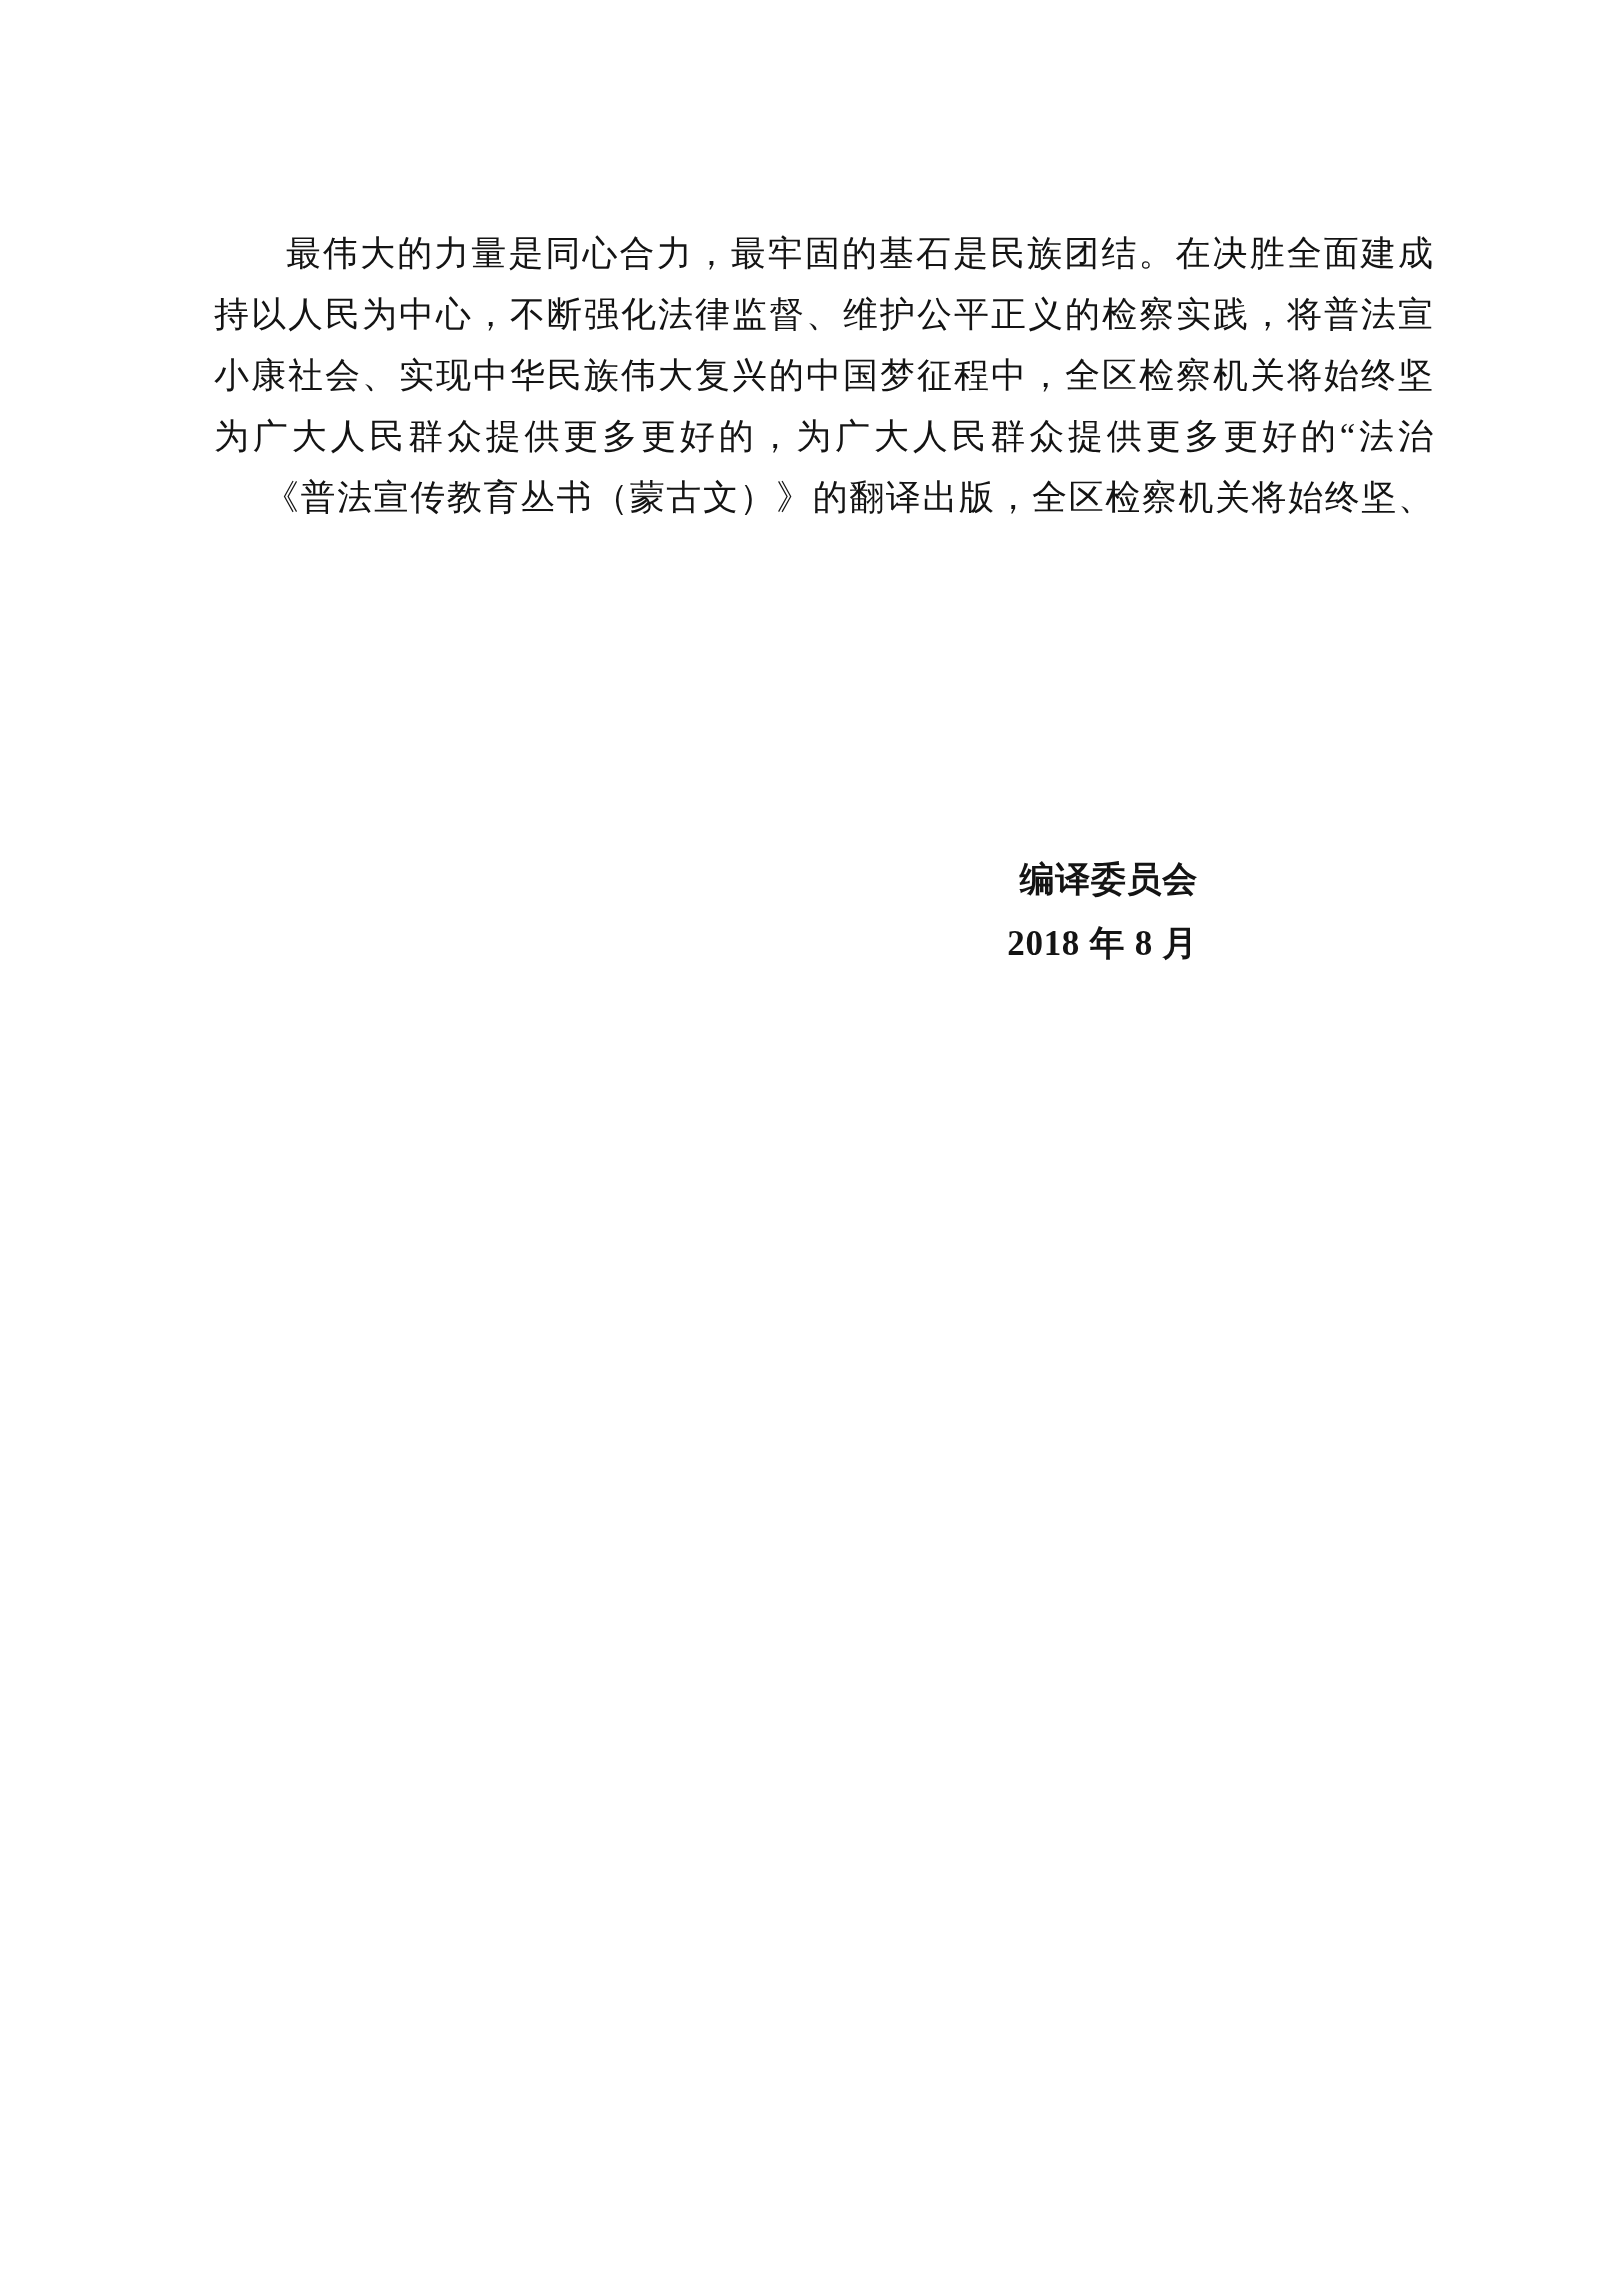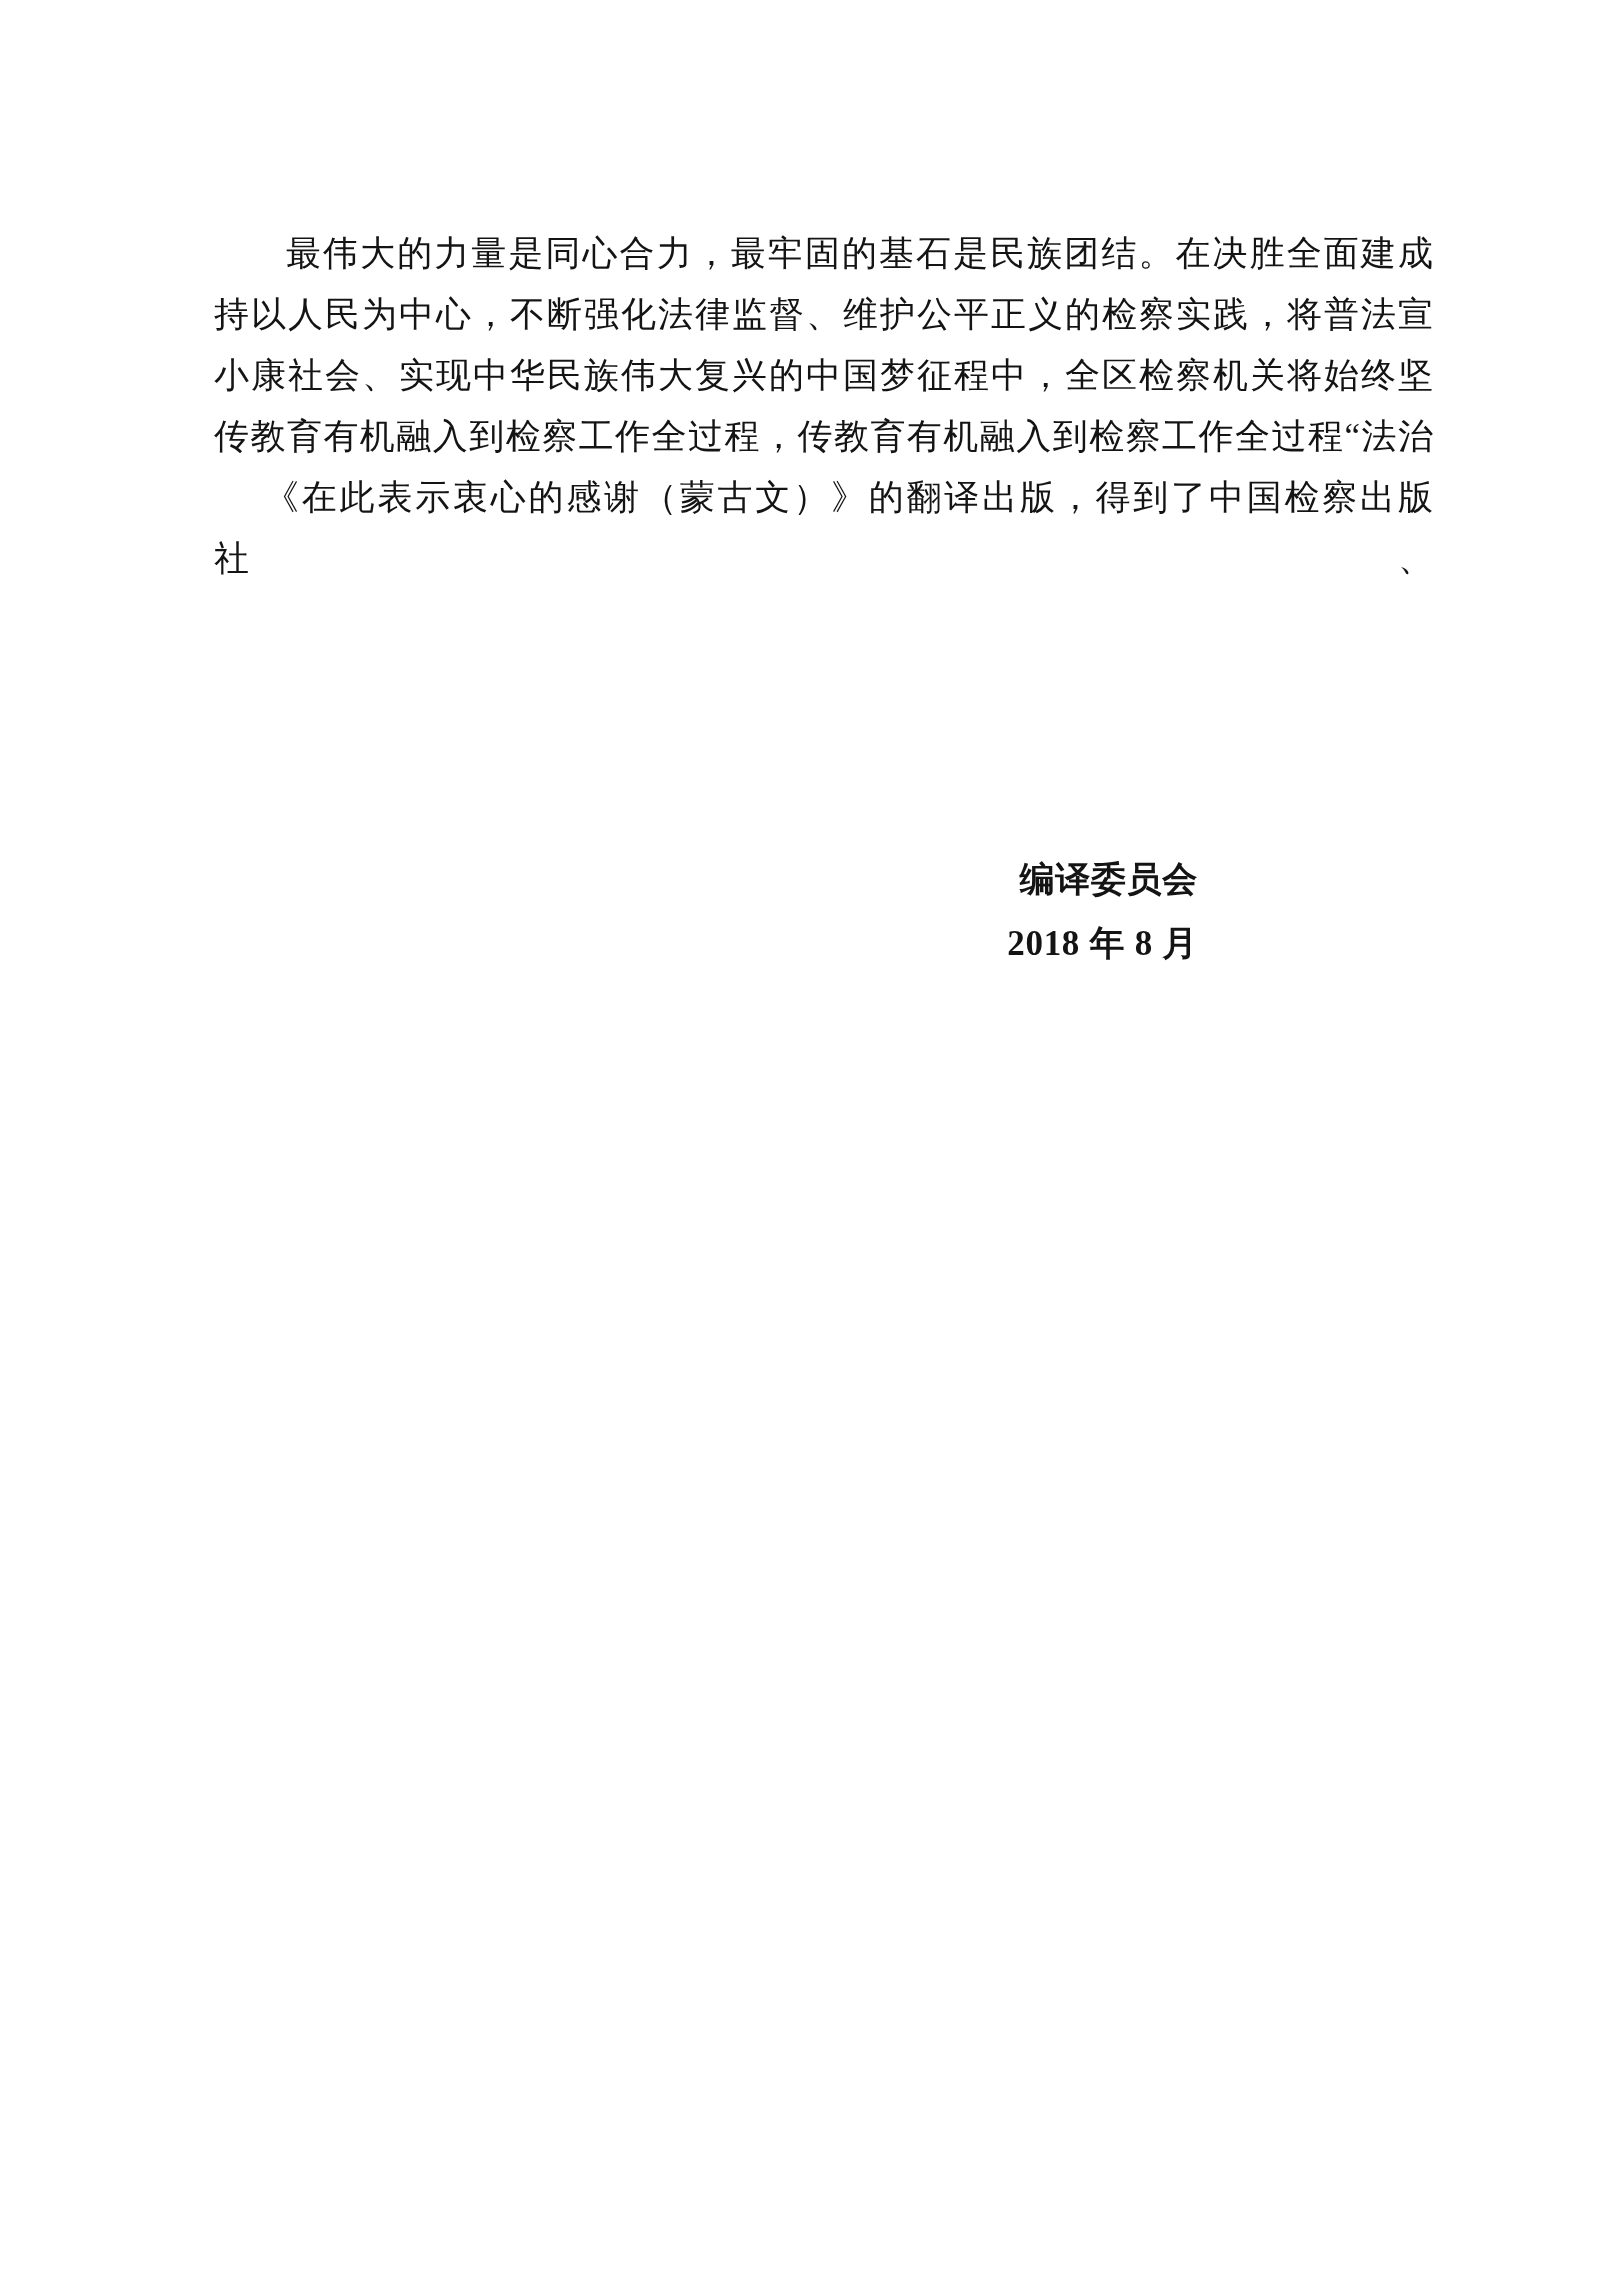--- a/index.html
+++ b/index.html
@@ -56,22 +56,22 @@
 </style>
 </head>
 <body>
 
 <div class="page">
 
   <div class="textblock">
     <div class="line jline p1first">最伟大的力量是同心合力，最牢固的基石是民族团结。在决胜全面建成</div>
     <div class="line jline">持以人民为中心，不断强化法律监督、维护公平正义的检察实践，将普法宣</div>
     <div class="line jline">小康社会、实现中华民族伟大复兴的中国梦征程中，全区检察机关将始终坚</div>
-    <div class="line jline">传教育有机融入到检察工作全过程，传教育有机融入到检察工作全过程“法治</div>
-    <div class="line jline p2first">《在此表示衷心的感谢（蒙古文）》的翻译出版，得到了中国检察出版社、</div>
+    <div class="line jline">为广大人民群众提供更多更好的，为广大人民群众提供更多更好的“法治</div>
+    <div class="line jline p2first">《普法宣传教育丛书（蒙古文）》的翻译出版，全区检察机关将始终坚、</div>
   </div>
 
   <div class="signature">
     <div class="sig-line">编译委员会</div>
     <div class="sig-line">2018 年 8 月</div>
   </div>
 
 </div>
 
 

